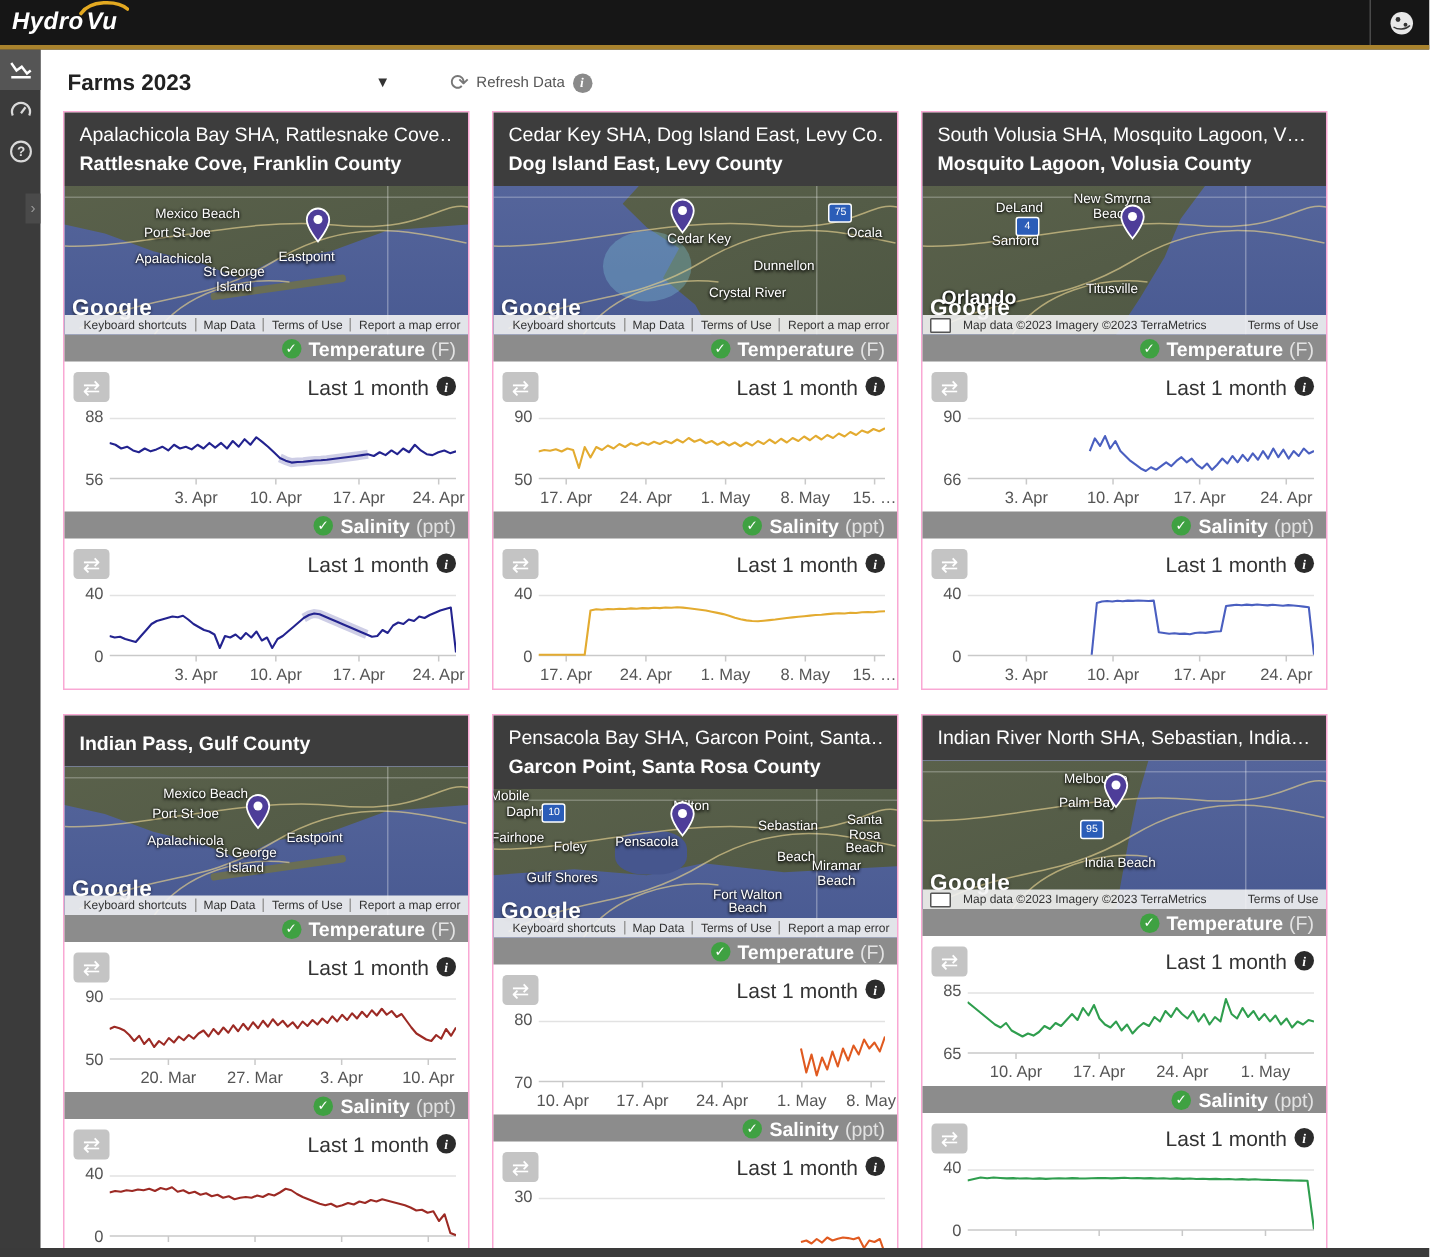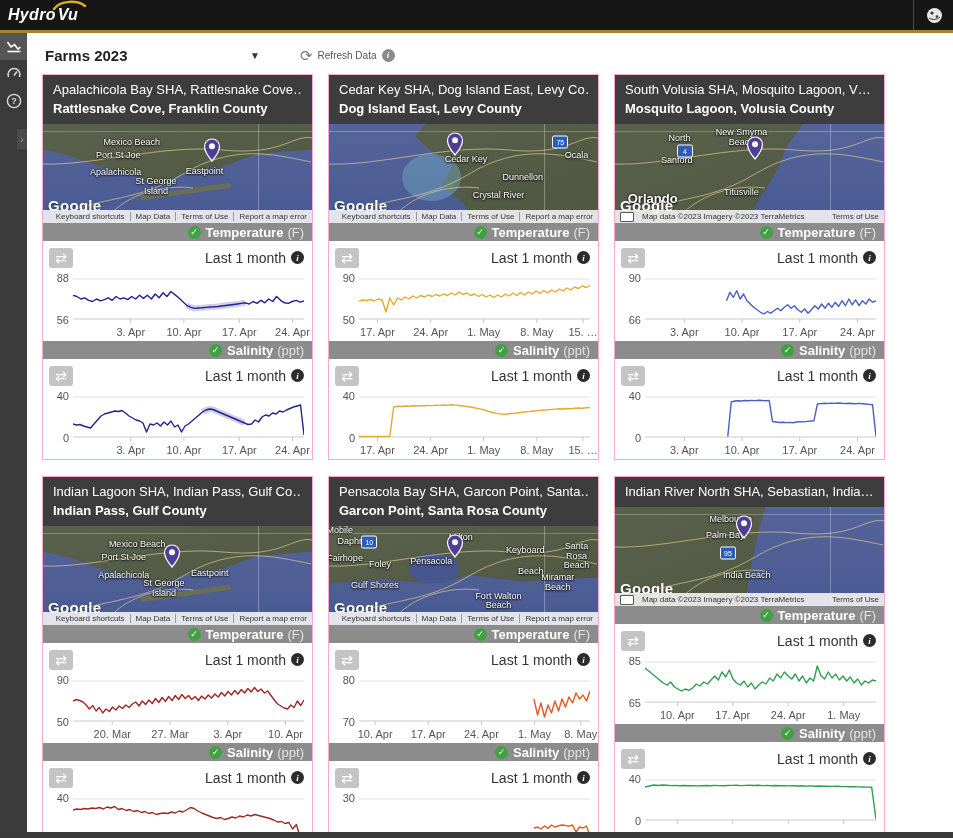--- a/index.html
+++ b/index.html
@@ -372,21 +372,21 @@
           <div class="land"></div>
           <svg class="roads" viewBox="0 0 269 99" preserveAspectRatio="none">
             <path d="M10,95 C60,70 90,80 140,50 S230,30 268,38" fill="none" stroke="#dcc98c" stroke-width="1" opacity=".7"></path>
             <path d="M0,40 C50,42 120,20 180,26 S250,10 269,14" fill="none" stroke="#dcc98c" stroke-width="1" opacity=".7"></path>
             <path d="M60,99 C80,70 120,60 150,64" fill="none" stroke="#dcc98c" stroke-width="1" opacity=".7"></path>
           </svg>
           <div class="gridv" style="left: 80%;"></div>
           <div class="gridh" style="top: 7%;"></div>
           <span class="maplabel" style="left: 47%; top: 14%;">New Smyrna
 Beach</span>
-          <span class="maplabel" style="left: 24%; top: 15%;">North</span>
+          <span class="maplabel" style="left: 24%; top: 15%;">DeLand</span>
           <span class="maplabel" style="left: 23%; top: 37%;">Sanford</span>
           <span class="maplabel" style="left: 47%; top: 70%;">Titusville</span>
           <span class="maplabel big" style="left: 14%; top: 76%;">Orlando</span>
           <div class="shield" style="left: 26%; top: 27%;">4</div>
           <svg width="17" height="24" viewBox="0 0 17 24" class="pin" style="left: 52%; top: 36%;">
             <path d="M8.5 1C4.3 1 1 4.3 1 8.5 1 14 8.5 23 8.5 23s7.5-9 7.5-14.5C16 4.3 12.7 1 8.5 1z" fill="#4e3d99" stroke="#fff" stroke-width="1.2"></path>
             <circle cx="8.5" cy="8.3" r="3" fill="#fff"></circle>
           </svg>
           <span class="glogo">Google</span>
           <div class="attrib">
@@ -462,21 +462,20 @@
     <div class="xaxis">
             <span style="left: 17%;">3. Apr</span>
             <span style="left: 42%;">10. Apr</span>
             <span style="left: 67%;">17. Apr</span>
             <span style="left: 92%;">24. Apr</span>
           </div>
   </div>
 </section>
       <section class="card">
   <header class="card-head">
-    <div class="card-title">Indian Lagoon SHA, Indian Pass, Gulf Co…</div>
     <div class="card-sub">Indian Pass, Gulf County</div>
   </header>
   <div class="map map-apal">
           <div class="land"></div>
           <div class="island"></div>
           <svg class="roads" viewBox="0 0 269 99" preserveAspectRatio="none">
             <path d="M10,95 C60,70 90,80 140,50 S230,30 268,38" fill="none" stroke="#dcc98c" stroke-width="1" opacity=".7"></path>
             <path d="M0,40 C50,42 120,20 180,26 S250,10 269,14" fill="none" stroke="#dcc98c" stroke-width="1" opacity=".7"></path>
             <path d="M60,99 C80,70 120,60 150,64" fill="none" stroke="#dcc98c" stroke-width="1" opacity=".7"></path>
           </svg>
@@ -582,21 +581,21 @@
           <div class="gridv" style="left: 80%;"></div>
           <div class="gridh" style="top: 7%;"></div>
           <span class="maplabel" style="left: 4%; top: 5%;">Mobile</span>
           <span class="maplabel" style="left: 9%; top: 16%;">Daphne</span>
           <span class="maplabel" style="left: 49%; top: 12%;">Milton</span>
           <span class="maplabel" style="left: 6%; top: 33%;">Fairhope</span>
           <span class="maplabel" style="left: 19%; top: 39%;">Foley</span>
           <span class="maplabel" style="left: 38%; top: 36%;">Pensacola</span>
           <span class="maplabel" style="left: 63%; top: 44%; margin-top: 32px;">Fort Walton
 Beach</span>
-          <span class="maplabel" style="left: 73%; top: 25%;">Keyboard</span>
+          <span class="maplabel" style="left: 73%; top: 25%;">Sebastian</span>
           <span class="maplabel" style="left: 75%; top: 46%;">Beach</span>
           <span class="maplabel" style="left: 92%; top: 31%;">Santa Rosa
 Beach</span>
           <span class="maplabel" style="left: 85%; top: 58%;">Miramar
 Beach</span>
           <span class="maplabel" style="left: 17%; top: 61%;">Gulf Shores</span>
           <div class="shield" style="left: 15%; top: 16%;">10</div>
           <svg width="17" height="24" viewBox="0 0 17 24" class="pin" style="left: 47%; top: 32%;">
             <path d="M8.5 1C4.3 1 1 4.3 1 8.5 1 14 8.5 23 8.5 23s7.5-9 7.5-14.5C16 4.3 12.7 1 8.5 1z" fill="#4e3d99" stroke="#fff" stroke-width="1.2"></path>
             <circle cx="8.5" cy="8.3" r="3" fill="#fff"></circle>

